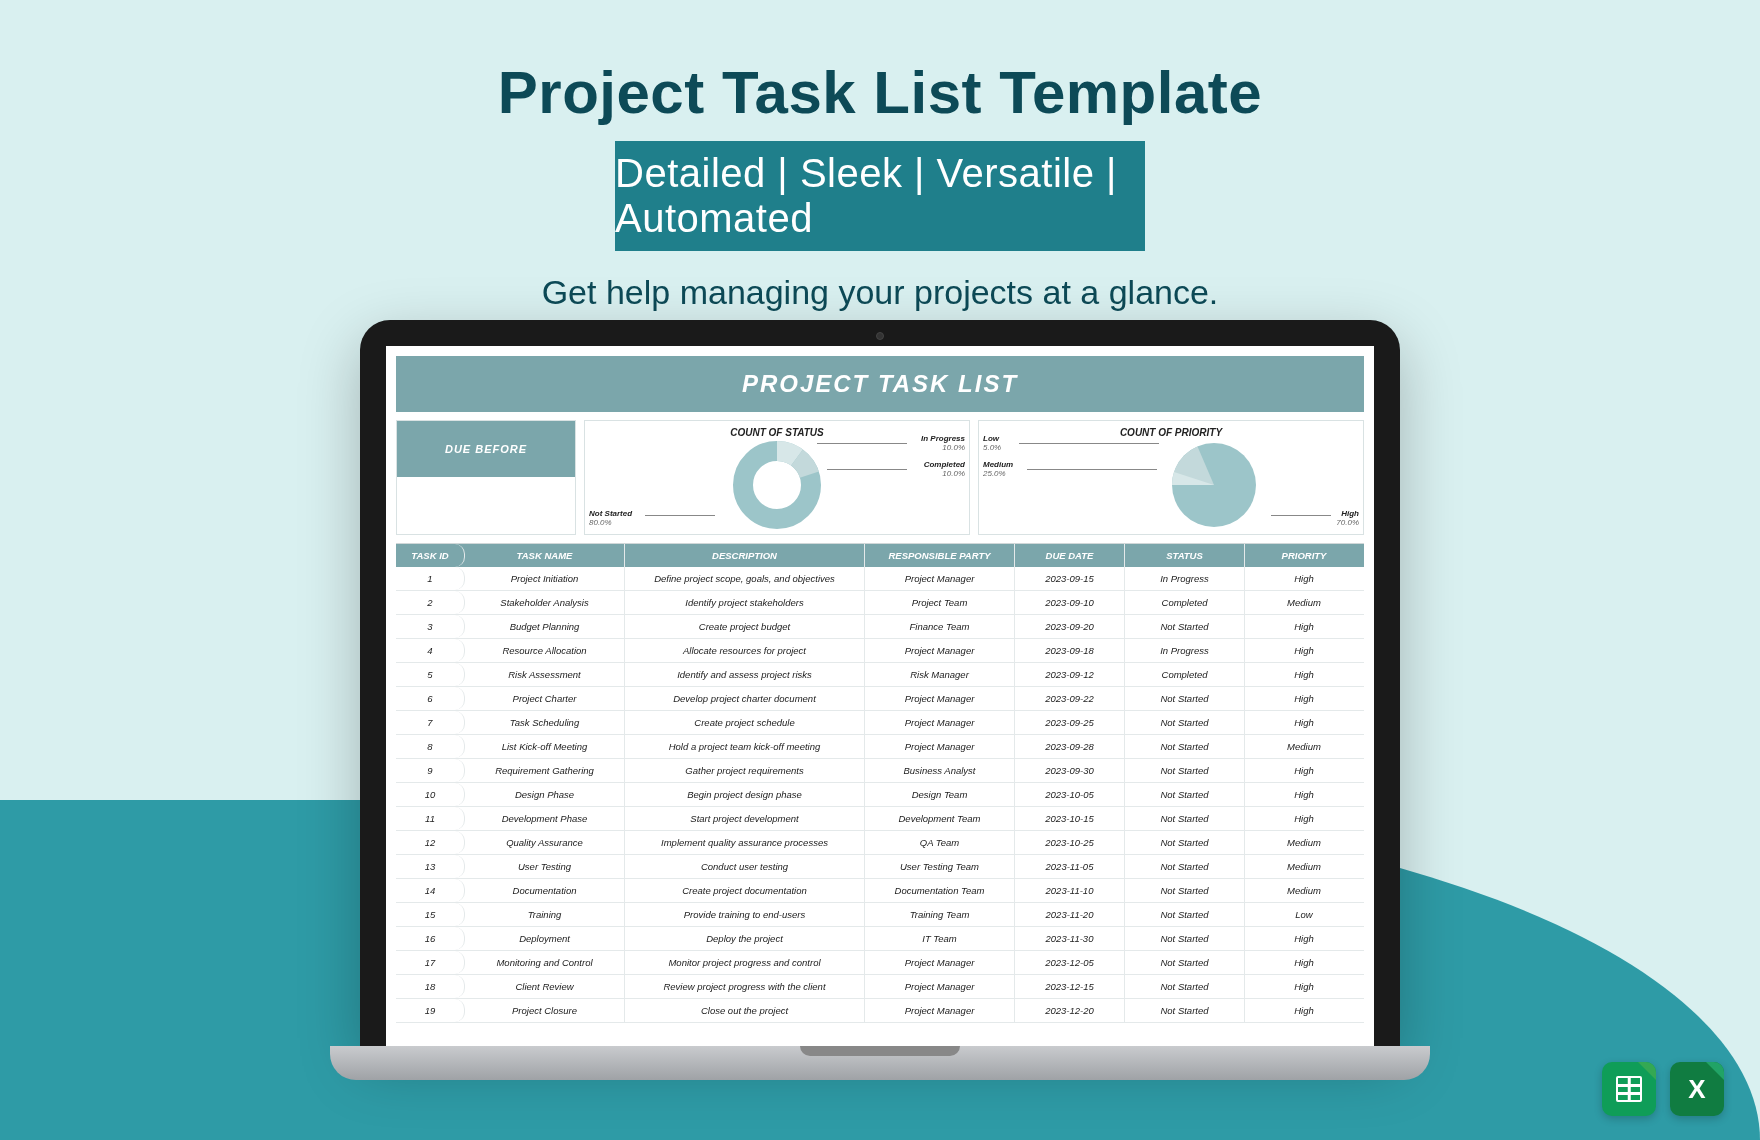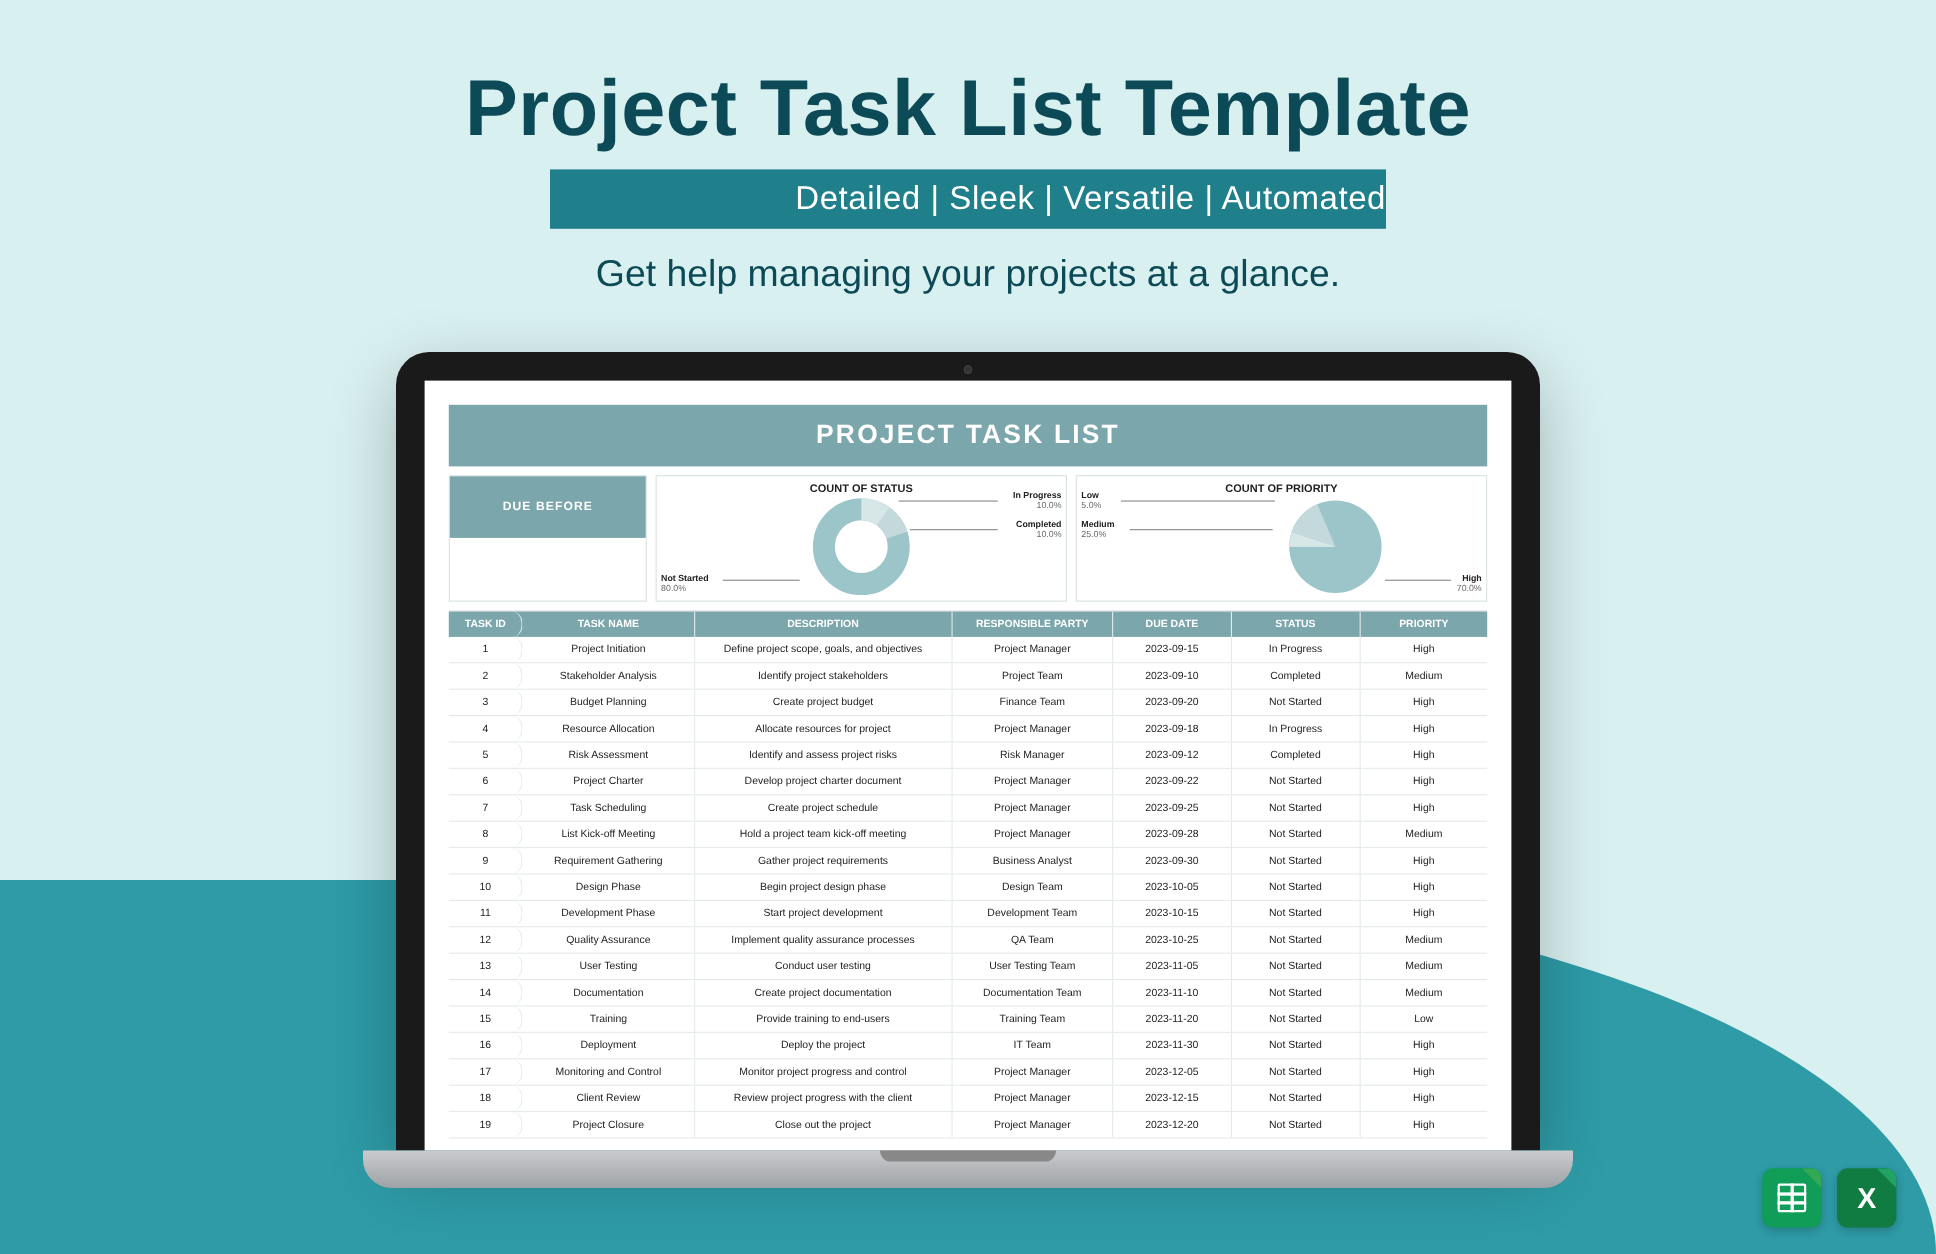--- a/index.html
+++ b/index.html
@@ -1,27 +1,27 @@
 <!DOCTYPE html>
 <html><head>
 <meta charset="utf-8">
 <style>
 *{margin:0;padding:0;box-sizing:border-box;}
 body{width:1760px;height:1140px;background:#d9f0f0;font-family:Arial,Helvetica,sans-serif;position:relative;overflow:hidden;}
 .wave{position:absolute;bottom:0;left:0;width:100%;height:340px;background:#2e9ba6;border-top-right-radius:900px 340px;z-index:0;}
-.hero-title{text-align:center;font-size:72px;font-weight:800;color:#0d4a57;margin-top:58px;letter-spacing:0.5px;}
-.hero-badge{display:block;width:760px;margin:14px auto 0;background:#1f7f8b;color:#fff;font-size:30px;text-align:right;padding:10px 0;letter-spacing:0.5px;}
+.hero-title{text-align:center;font-size:60px;font-weight:800;color:#0d4a57;margin-top:58px;letter-spacing:0.5px;}
+.hero-badge{display:block;width:530px;margin:14px auto 0;background:#1f7f8b;color:#fff;font-size:40px;text-align:left;padding:10px 0;letter-spacing:0.5px;}
 .hero-sub{text-align:center;font-size:34px;color:#0d4a57;margin-top:22px;font-weight:400;}
 .laptop{position:absolute;left:50%;transform:translateX(-50%);top:320px;width:1100px;z-index:2;}
 .screen-bezel{width:1040px;margin:0 auto;background:#1a1a1a;border-radius:30px 30px 0 0;padding:26px 26px 0 26px;position:relative;box-shadow:0 20px 60px rgba(0,0,0,0.25);}
 .camera{position:absolute;top:12px;left:50%;transform:translateX(-50%);width:8px;height:8px;background:#333;border-radius:50%;border:1px solid #444;}
 .screen{background:#fff;height:700px;overflow:hidden;}
 .base{width:1100px;height:34px;background:linear-gradient(#c9cbce,#9fa2a6);border-radius:0 0 26px 26px;margin:0 auto;position:relative;}
 .base::before{content:"";position:absolute;top:0;left:50%;transform:translateX(-50%);width:160px;height:10px;background:#888;border-radius:0 0 10px 10px;}
-.sheet{padding:12px;}
+.sheet{padding:0;font-style:italic;}
 .sheet-title{background:#7ba6ab;color:#fff;text-align:center;font-size:24px;font-weight:700;padding:14px 0;letter-spacing:2px;margin:10px 10px 8px 10px;}
 .dash{display:flex;gap:8px;margin:0 10px 8px 10px;}
 .due-card{width:180px;border:1px solid #d9e2e3;}
 .due-head{background:#7ba6ab;color:#fff;font-size:11px;font-weight:700;text-align:center;padding:22px 0;letter-spacing:1px;}
 .due-date{background:#f5f7f7;color:#3a9ba6;font-size:16px;font-weight:700;text-align:center;padding:24px 0;}
 .chart{flex:1;border:1px solid #d9e2e3;background:#fff;position:relative;padding:6px 10px 4px;}
 .chart-title{font-size:10px;font-weight:700;text-align:center;color:#222;margin-bottom:2px;}
 .donut{position:relative;width:90px;height:90px;margin:0 auto;}
 .pie{position:relative;width:90px;height:90px;margin:0 0 0 180px;}
 .lbl{position:absolute;font-size:8px;color:#222;line-height:1.1;}

